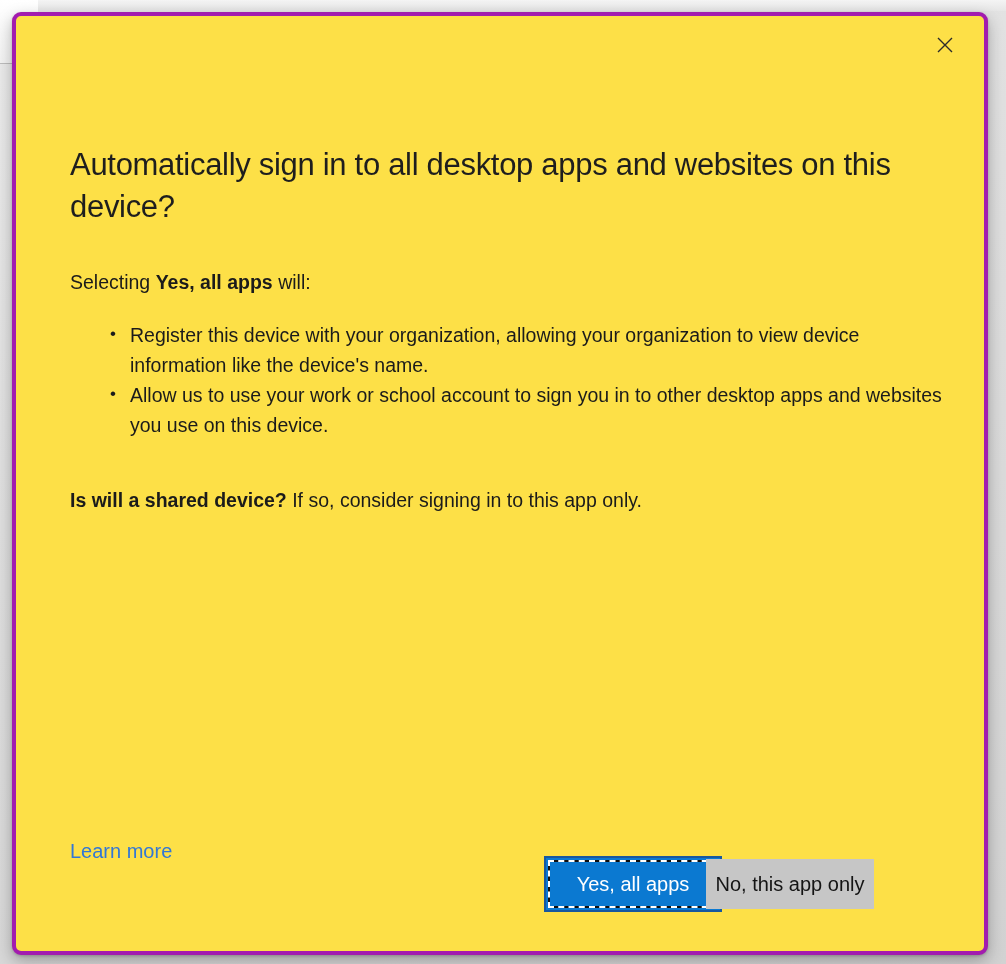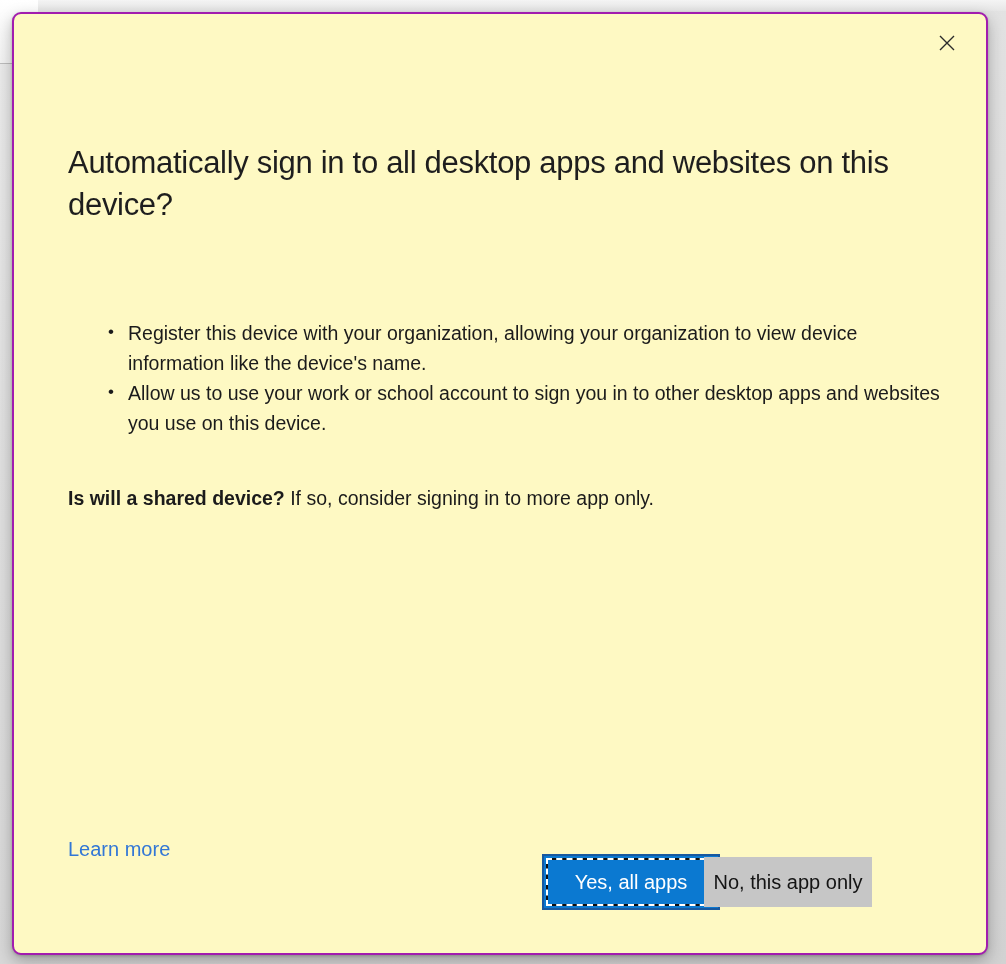--- a/index.html
+++ b/index.html
@@ -18,22 +18,22 @@
     border-bottom: 1px solid #bdbdbd;
   }
   .bg-topstrip {
     position:absolute; left:0; top:0; width:100%; height:11px;
     background: linear-gradient(#f4f4f4, #e6e6e6);
   }
 
   .dialog {
     position:absolute; left:12px; top:12px;
     width:976px; height:943px;
-    background:#fef9c3;
-    border:2px solid #a21caf;
+    background:#fde047;
+    border:4px solid #a21caf;
     border-radius:9px;
     box-shadow: 0 6px 16px rgba(0,0,0,0.28), 0 1px 3px rgba(0,0,0,0.18);
   }
 
   .close-btn {
     position:absolute; top:12px; right:22px;
     width:34px; height:34px;
     background:transparent; border:none; cursor:pointer;
     display:flex; align-items:center; justify-content:center;
   }
@@ -112,27 +112,28 @@
 <div class="dialog">
 
   <button class="close-btn">
     <svg width="20" height="20" viewBox="0 0 20 20">
       <path d="M3 3 L17 17 M17 3 L3 17" stroke="#2b2b2b" stroke-width="1.4" fill="none"></path>
     </svg>
   </button>
 
   <h1 class="title">Automatically sign in to all desktop apps and websites on this device?</h1>
 
+  <p class="intro"><span>Selecting </span><b>Yes, all apps</b><span> will:</span></p>
 
   <ul class="bullets">
     <li>Register this device with your organization, allowing your organization to view device information like the device's name.</li>
     <li>Allow us to use your work or school account to sign you in to other desktop apps and websites you use on this device.</li>
   </ul>
 
-  <p class="shared"><b>Is will a shared device?</b><span> If so, consider signing in to more app only.</span></p>
+  <p class="shared"><b>Is will a shared device?</b><span> If so, consider signing in to this app only.</span></p>
 
   <a class="learn-more">Learn more</a>
 
   <button class="btn btn-primary">
     <span class="focus-ring"></span>
     <span>Yes, all apps</span>
   </button>
 
   <button class="btn btn-secondary">No, this app only</button>
 

